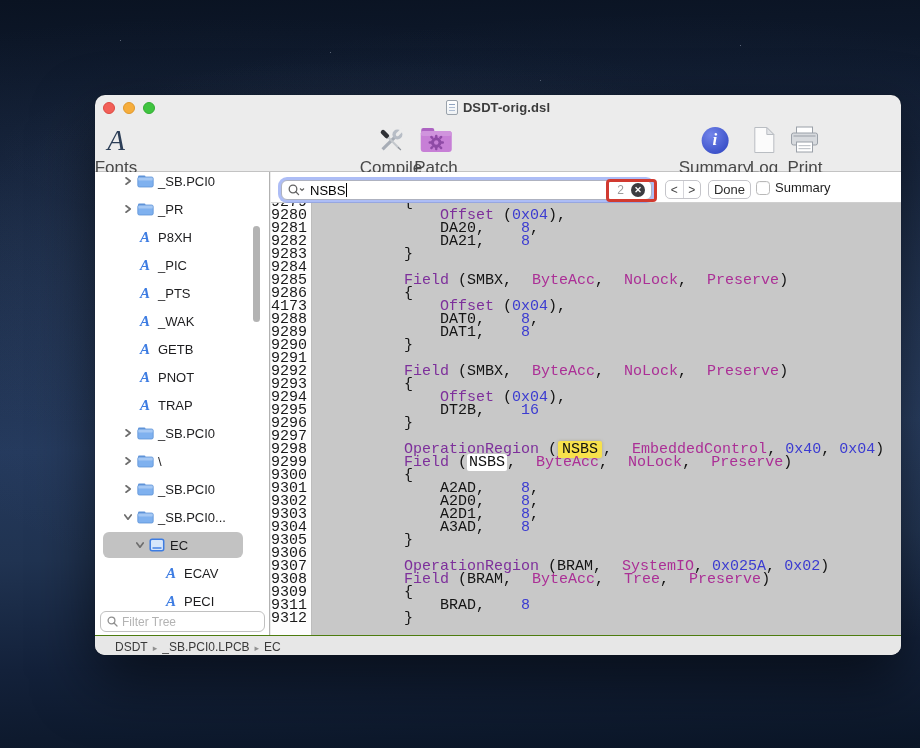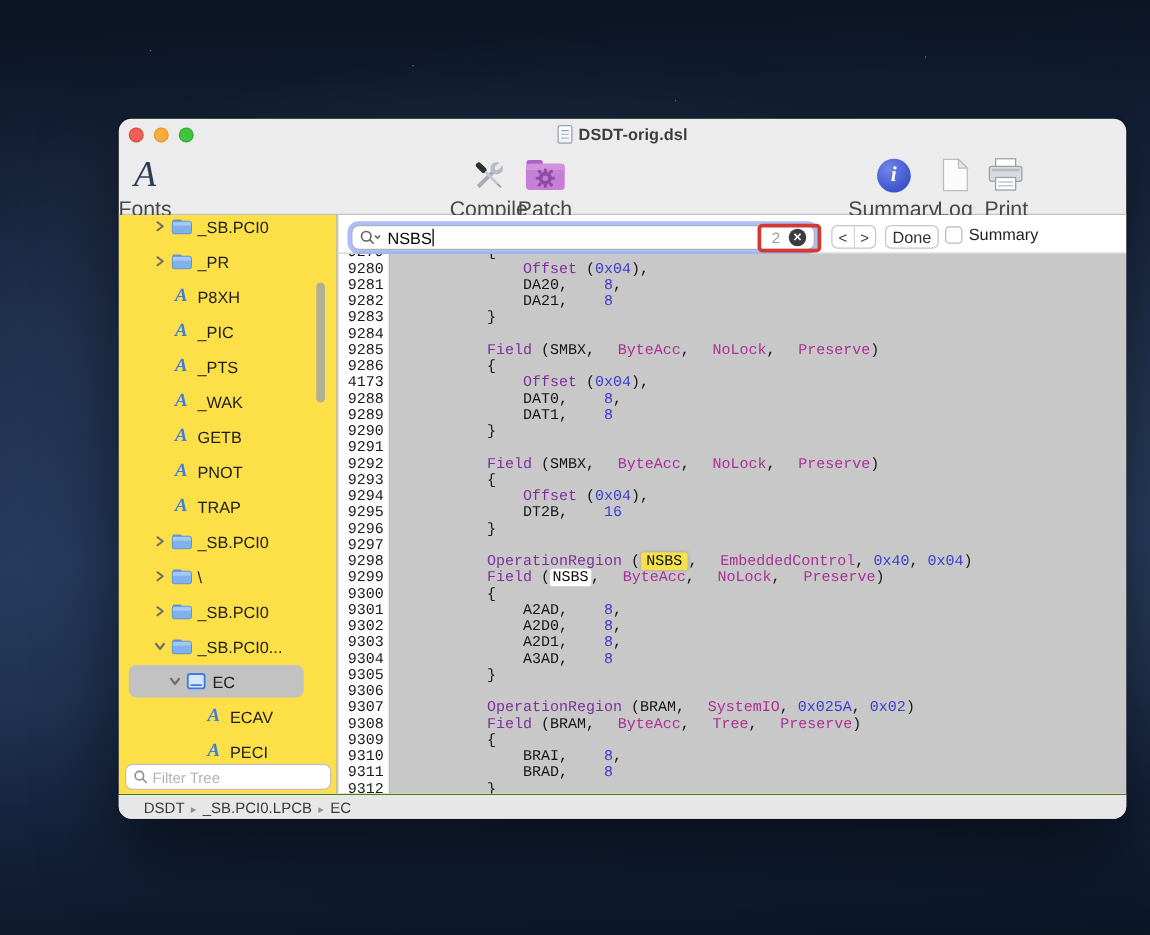--- a/index.html
+++ b/index.html
@@ -39,40 +39,40 @@
   .tb-label { font-size:17px; color:#484848; margin-top:1px; }
   .fonts-glyph { font-family:"Liberation Serif", serif; font-style:italic; font-weight:500; font-size:29px; color:#2c3e57; line-height:30px; }
   .summary-circle { width:27px; height:27px; border-radius:50%; background:radial-gradient(circle at 35% 30%, #7385ea, #3b51c9 75%);
      color:#fff; font-family:"Liberation Serif", serif; font-style:italic; font-weight:700; font-size:17px;
      display:flex; align-items:center; justify-content:center; }
 
   
   .body { position:absolute; left:0; top:77px; right:0; bottom:20px; overflow:hidden; }
 
   
-  .sidebar { position:absolute; left:0; top:0; bottom:0; width:175px; background:#fde047; border-right:1px solid #b2b2b2; overflow:hidden; }
+  .sidebar { position:absolute; left:0; top:0; bottom:0; width:175px; background:#ffffff; border-right:1px solid #b2b2b2; overflow:hidden; }
   .tree-rows { margin-top:-5px; }
   .tree-row { height:28px; display:flex; align-items:center; position:relative; font-size:13px; color:#1d1d1f; }
   .tree-row .z { position:relative; }
   .tree-row.selected::before { content:''; position:absolute; left:8px; right:26px; top:1px; bottom:1px; background:#c2c2c2; border-radius:6px; }
   .disc { width:14px; height:14px; display:inline-flex; align-items:center; justify-content:center; flex:0 0 14px; }
   .disc.expanded svg { transform:rotate(90deg); }
   .tree-icon { width:20px; display:inline-flex; align-items:center; justify-content:center; flex:0 0 20px; }
   .method-glyph { font-family:"Liberation Serif", serif; font-style:italic; font-weight:700; font-size:15px; color:#3d7ce2; line-height:16px; }
   .tree-label { margin-left:3px; white-space:nowrap; }
   .lvl0 { padding-left:26px; } .lvl1 { padding-left:38px; } .lvl2 { padding-left:52px; }
   .side-scrollbar { position:absolute; right:9px; top:54px; width:7px; height:96px; border-radius:4px; background:#a6a6a6; opacity:.85; }
   .filter-box { position:absolute; left:5px; top:439px; width:165px; height:21px; background:#fff; border:1px solid #c0c0c0; border-radius:6px;
      display:flex; align-items:center; padding:0 6px; gap:4px; }
   .filter-box .ph { font-size:12px; color:#b3b3b3; }
 
   
   .editor { position:absolute; left:176px; top:0; right:0; bottom:0; background:var(--editor-bg,#c8c8c8); overflow:hidden; }
   .gutter-bg { position:absolute; left:0; top:0; bottom:0; width:41px; background:#fdfdfd; border-right:1px solid #bdbdbd; }
-  .code-rows { position:absolute; left:0; top:24px; right:0; font-family:"Liberation Mono", monospace; font-size:12px; line-height:13px; }
+  .code-rows { position:absolute; left:0; top:24px; right:0; font-family:"Liberation Mono", monospace; font-size:15px; line-height:13px; }
   .code-row { height:13px; white-space:pre; display:flex; }
   .ln { display:inline-block; width:41px; flex:0 0 41px; text-align:right; padding-right:5px; color:#1a1a1a; }
   .ct { padding-left:20px; color:#141414;text-align:right; }
   .tok-k { color:var(--c-keyword,#7d2f9b); } .tok-t { color:var(--c-type,#ab2f96);padding-left:11px; } .tok-n { color:var(--c-number,#3b3bd1); }
   .tok-mc { background:var(--c-matchc,#f7e14b); color:#101010; border-radius:2px; padding:0 4px; margin:0 1px; box-shadow:0 0 3px rgba(120,100,0,.35); }
   .tok-mo { background:var(--c-matcho,#ffffff); color:#101010; border-radius:2px; padding:0 2px; }
 
   
   .findbar { position:absolute; left:0; right:0; top:0; height:31px; background:#ffffff; border-bottom:1px solid #cfcfcf; z-index:5; }
   .search-field { position:absolute; left:10px; top:8px; width:371px; height:20px; background:#fff; border:1px solid #aeb2c0;
@@ -404,21 +404,20 @@
           <div class="code-row"><span class="ln">9300</span><span class="ct"><span class="tok-p">        {</span></span></div>
           <div class="code-row"><span class="ln">9301</span><span class="ct"><span class="tok-p">            A2AD,    </span><span class="tok-n">8</span><span class="tok-p">,</span></span></div>
           <div class="code-row"><span class="ln">9302</span><span class="ct"><span class="tok-p">            A2D0,    </span><span class="tok-n">8</span><span class="tok-p">,</span></span></div>
           <div class="code-row"><span class="ln">9303</span><span class="ct"><span class="tok-p">            A2D1,    </span><span class="tok-n">8</span><span class="tok-p">,</span></span></div>
           <div class="code-row"><span class="ln">9304</span><span class="ct"><span class="tok-p">            A3AD,    </span><span class="tok-n">8</span></span></div>
           <div class="code-row"><span class="ln">9305</span><span class="ct"><span class="tok-p">        }</span></span></div>
           <div class="code-row"><span class="ln">9306</span><span class="ct"></span></div>
           <div class="code-row"><span class="ln">9307</span><span class="ct"><span class="tok-p">        </span><span class="tok-k">OperationRegion</span><span class="tok-p"> (BRAM, </span><span class="tok-t">SystemIO</span><span class="tok-p">, </span><span class="tok-n">0x025A</span><span class="tok-p">, </span><span class="tok-n">0x02</span><span class="tok-p">)</span></span></div>
           <div class="code-row"><span class="ln">9308</span><span class="ct"><span class="tok-p">        </span><span class="tok-k">Field</span><span class="tok-p"> (BRAM, </span><span class="tok-t">ByteAcc</span><span class="tok-p">, </span><span class="tok-t">Tree</span><span class="tok-p">, </span><span class="tok-t">Preserve</span><span class="tok-p">)</span></span></div>
           <div class="code-row"><span class="ln">9309</span><span class="ct"><span class="tok-p">        {</span></span></div>
-          <div class="code-row"><span class="ln">9310</span><span class="ct"><span class="tok-p">            BRAI,    </span><span class="tok-n">8</span><span class="tok-p">,</span></span></div>
           <div class="code-row"><span class="ln">9311</span><span class="ct"><span class="tok-p">            BRAD,    </span><span class="tok-n">8</span></span></div>
           <div class="code-row"><span class="ln">9312</span><span class="ct"><span class="tok-p">        }</span></span></div>
         </div>
 
       <div class="findbar">
         <div class="search-field">
           <svg width="17" height="12" viewBox="0 0 17 12">
             <circle cx="5" cy="5" r="3.8" fill="none" stroke="#636363" stroke-width="1.3"></circle>
             <line x1="7.8" y1="7.8" x2="10.6" y2="10.6" stroke="#636363" stroke-width="1.3" stroke-linecap="round"></line>
             <path d="M12 4.5 l2 2 l2 -2" fill="none" stroke="#636363" stroke-width="1.2"></path>

